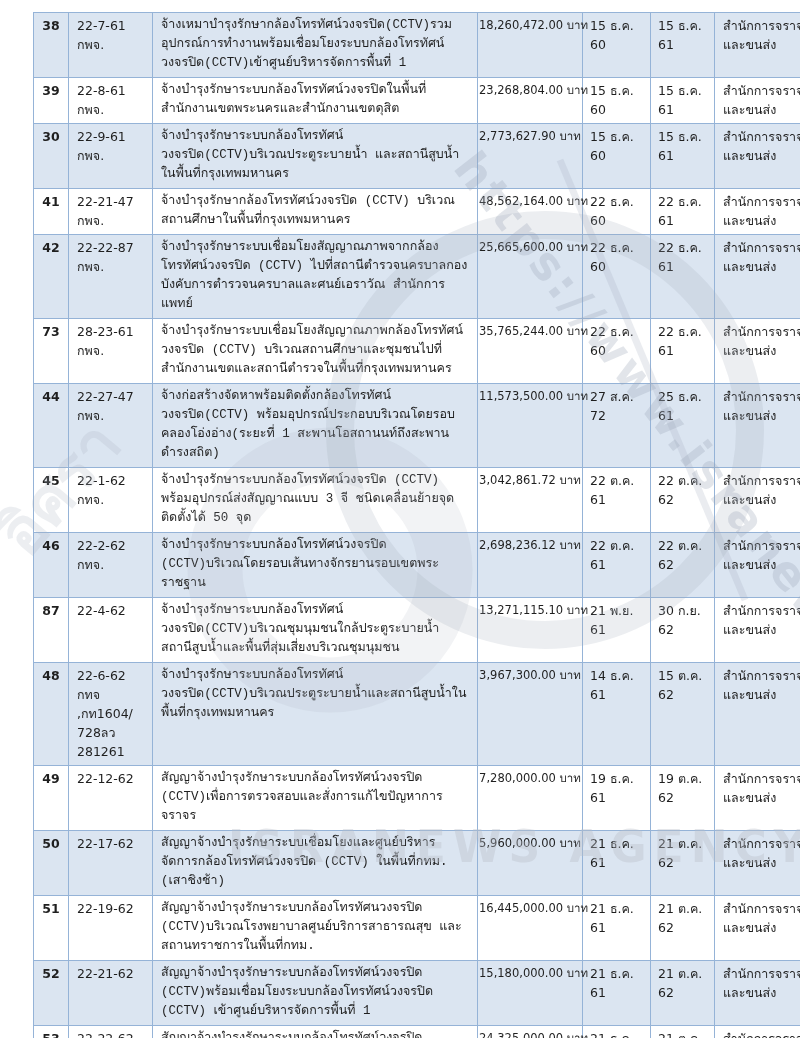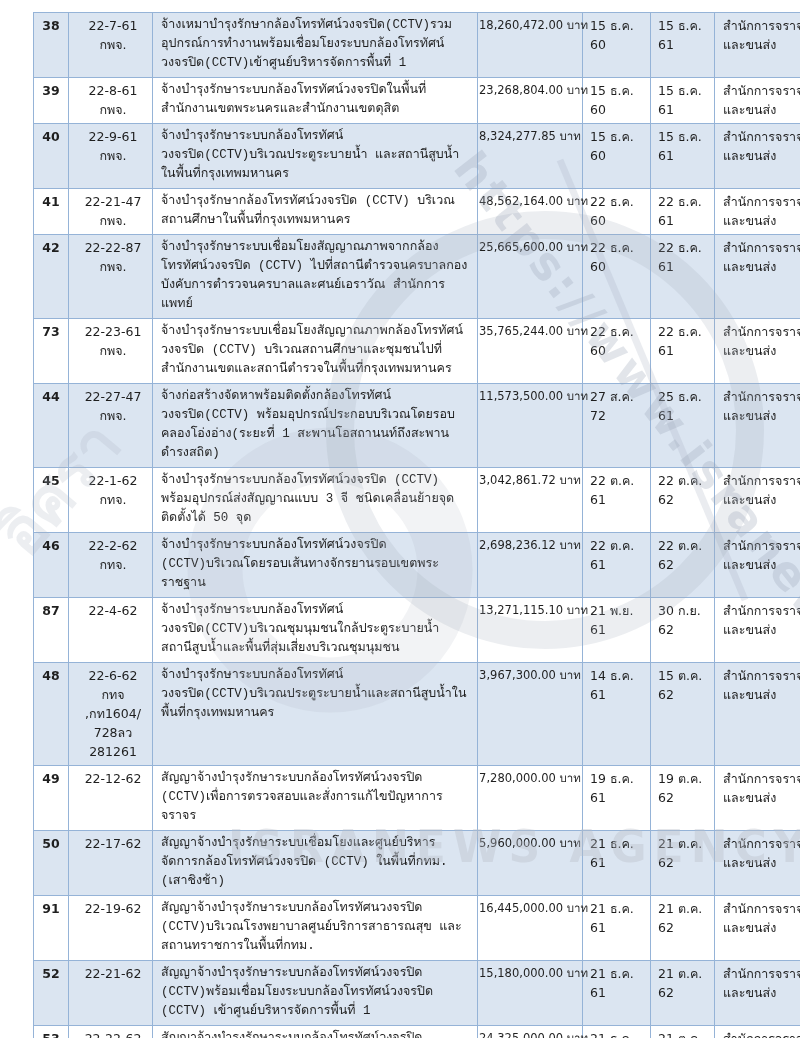--- a/index.html
+++ b/index.html
@@ -20,21 +20,21 @@
   .tr.stripe .td{background:#dbe5f1;}
   .td{
     display:table-cell;
     border:1px solid #95b3d7;
     vertical-align:top;
     padding:3px 8px 4px;
     line-height:19px;
     overflow-wrap:anywhere;
   }
   .c-no{width:30px;text-align:center;font-weight:bold;padding-left:2px;padding-right:2px;}
-  .c-id{width:72px;white-space:pre-line;padding-right:3px;text-align:center;}
+  .c-id{width:72px;white-space:pre-line;padding-right:3px;}
   .c-desc{width:308px;font-family:Liberation Mono, monospace;}
   .c-amt{width:102px;text-align:center;white-space:nowrap;font-size:11.5px;padding-left:1px;padding-right:1px;}
   .c-start{width:57px;white-space:pre-line;padding-left:7px;padding-right:3px;}
   .c-end{width:53px;white-space:pre-line;padding-left:7px;padding-right:3px;}
   .c-agency{width:96px;}
   .watermark{
     position:absolute;left:0;top:0;width:800px;height:1038px;
     pointer-events:none;z-index:5;
   }
 </style>
@@ -72,25 +72,25 @@
 กพจ.</div>
         <div class="td c-desc">จ้างบำรุงรักษาระบบกล้องโทรทัศน์วงจรปิดในพื้นที่สำนักงานเขตพระนครและสำนักงานเขตดุสิต</div>
         <div class="td c-amt">23,268,804.00 บาท</div>
         <div class="td c-start">15 ธ.ค.
 60</div>
         <div class="td c-end">15 ธ.ค.
 61</div>
         <div class="td c-agency">สำนักการจราจร​และขนส่ง</div>
       </div>
       <div class="tr stripe">
-        <div class="td c-no">40</div>
+        <div class="td c-no">30</div>
         <div class="td c-id">22-9-61
 กพจ.</div>
         <div class="td c-desc">จ้างบำรุงรักษาระบบกล้องโทรทัศน์วงจรปิด(CCTV)บริเวณประตูระบายน้ำ และสถานีสูบน้ำในพื้นที่กรุงเทพมหานคร</div>
-        <div class="td c-amt">8,324,277.85 บาท</div>
+        <div class="td c-amt">2,773,627.90 บาท</div>
         <div class="td c-start">15 ธ.ค.
 60</div>
         <div class="td c-end">15 ธ.ค.
 61</div>
         <div class="td c-agency">สำนักการจราจร​และขนส่ง</div>
       </div>
       <div class="tr">
         <div class="td c-no">41</div>
         <div class="td c-id">22-21-47
 กพจ.</div>
@@ -109,21 +109,21 @@
         <div class="td c-desc">จ้างบำรุงรักษาระบบเชื่อมโยงสัญญาณภาพจากกล้องโทรทัศน์วงจรปิด (CCTV) ไปที่สถานีตำรวจนครบาลกองบังคับการตำรวจนครบาลและศนย์เอราวัณ สำนักการแพทย์</div>
         <div class="td c-amt">25,665,600.00 บาท</div>
         <div class="td c-start">22 ธ.ค.
 60</div>
         <div class="td c-end">22 ธ.ค.
 61</div>
         <div class="td c-agency">สำนักการจราจร​และขนส่ง</div>
       </div>
       <div class="tr">
         <div class="td c-no">73</div>
-        <div class="td c-id">22-23-61
+        <div class="td c-id">28-23-61
 กพจ.</div>
         <div class="td c-desc">จ้างบำรุงรักษาระบบเชื่อมโยงสัญญาณภาพกล้องโทรทัศน์วงจรปิด (CCTV) บริเวณสถานศึกษาและชุมชนไปที่สำนักงานเขตและสถานีตำรวจในพื้นที่กรุงเทพมหานคร</div>
         <div class="td c-amt">35,765,244.00 บาท</div>
         <div class="td c-start">22 ธ.ค.
 60</div>
         <div class="td c-end">22 ธ.ค.
 61</div>
         <div class="td c-agency">สำนักการจราจร​และขนส่ง</div>
       </div>
       <div class="tr stripe">
@@ -204,21 +204,21 @@
         <div class="td c-id">22-17-62</div>
         <div class="td c-desc">สัญญาจ้างบำรุงรักษาระบบเชื่อมโยงและศูนย์บริหารจัดการกล้องโทรทัศน์วงจรปิด (CCTV) ในพื้นที่กทม. (เสาชิงช้า)</div>
         <div class="td c-amt">5,960,000.00 บาท</div>
         <div class="td c-start">21 ธ.ค.
 61</div>
         <div class="td c-end">21 ต.ค.
 62</div>
         <div class="td c-agency">สำนักการจราจร​และขนส่ง</div>
       </div>
       <div class="tr">
-        <div class="td c-no">91</div>
+        <div class="td c-no">51</div>
         <div class="td c-id">22-19-62</div>
         <div class="td c-desc">สัญญาจ้างบำรุงรักษาระบบกล้องโทรทัศนวงจรปิด (CCTV)บริเวณโรงพยาบาลศูนย์บริการสาธารณสุข และสถานทราชการในพื้นที่กทม.</div>
         <div class="td c-amt">16,445,000.00 บาท</div>
         <div class="td c-start">21 ธ.ค.
 61</div>
         <div class="td c-end">21 ต.ค.
 62</div>
         <div class="td c-agency">สำนักการจราจร​และขนส่ง</div>
       </div>
       <div class="tr stripe">

